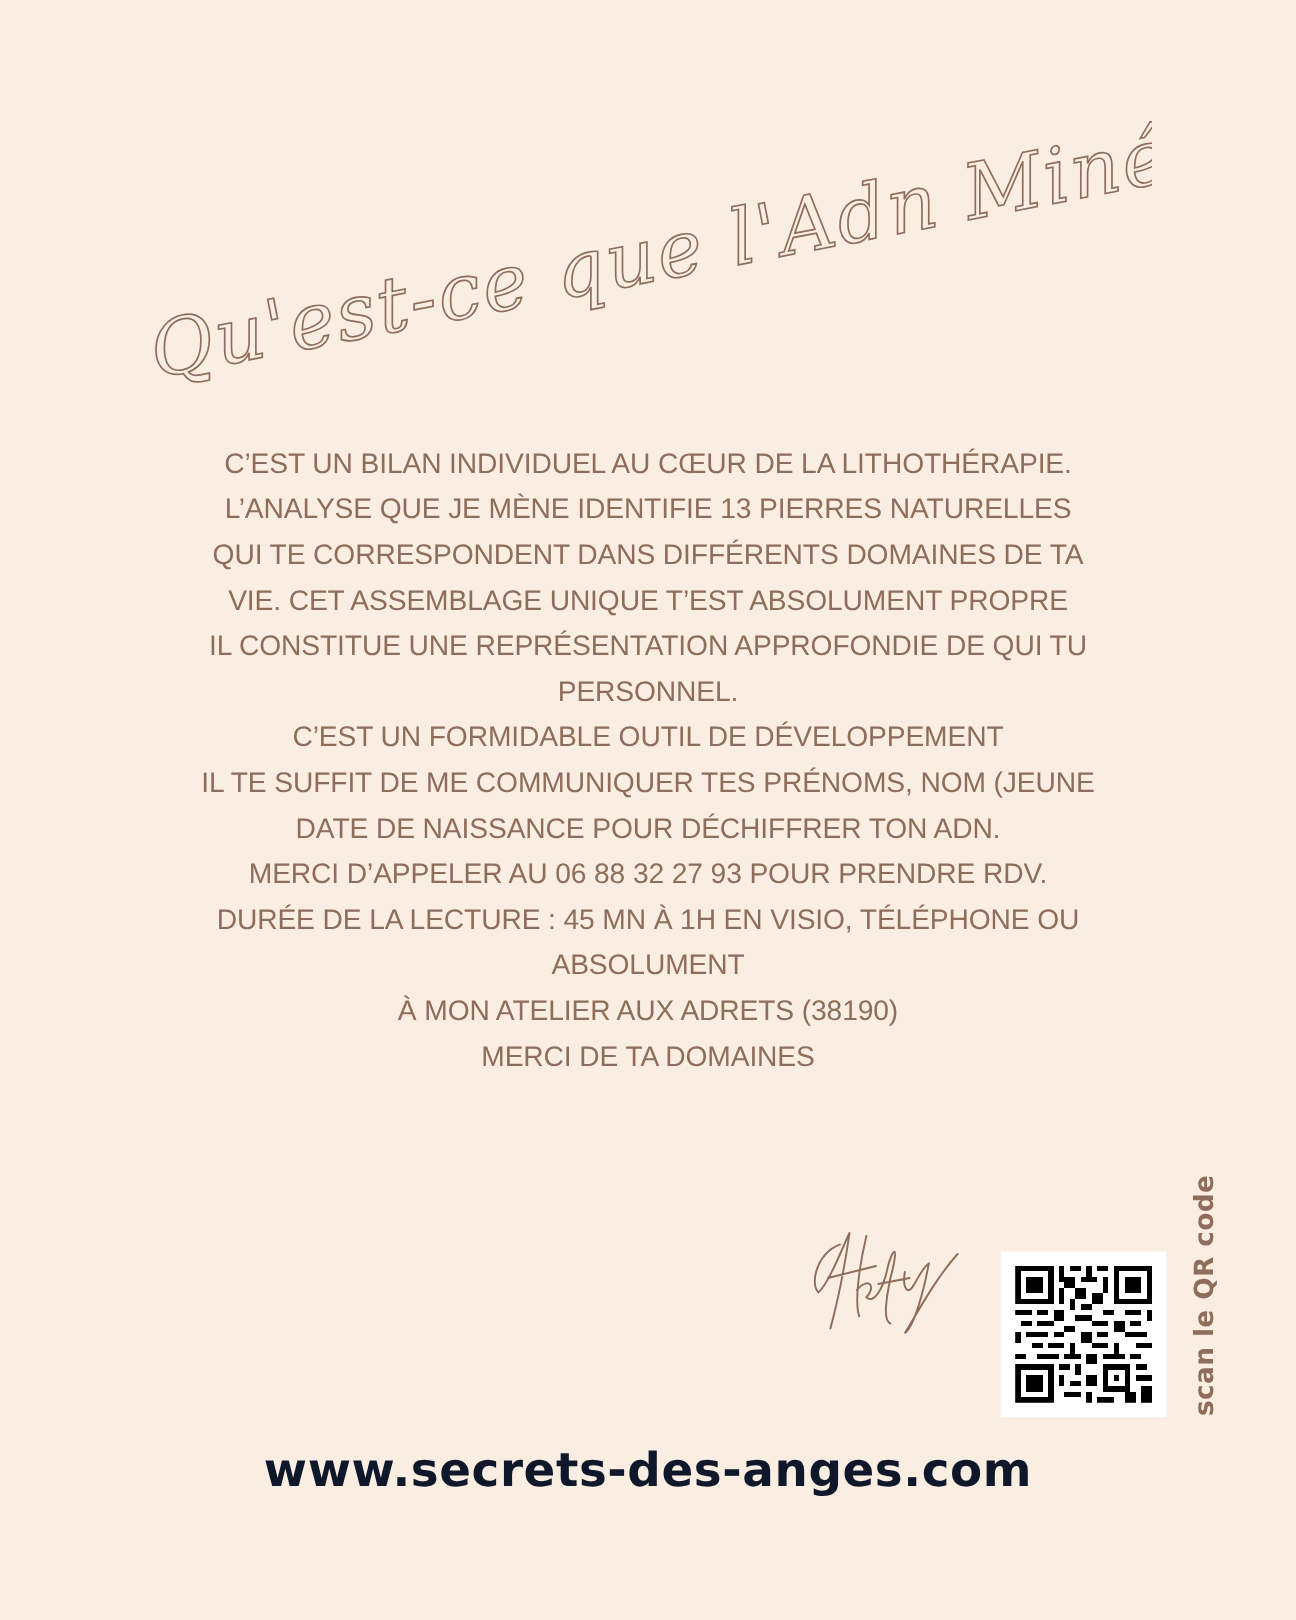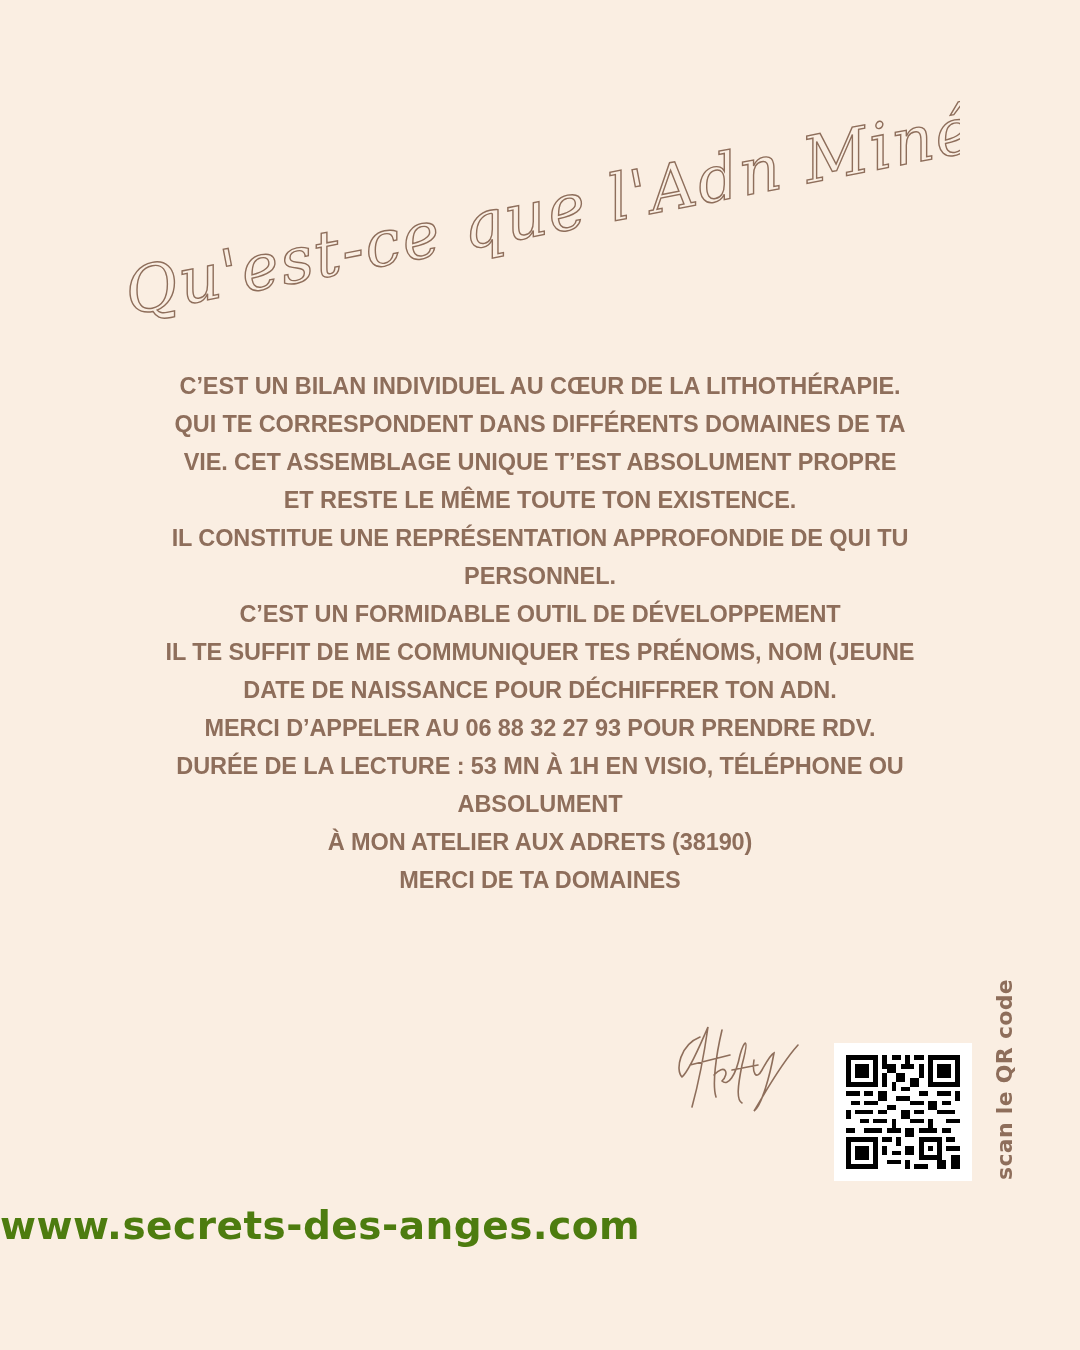--- a/index.html
+++ b/index.html
@@ -34,21 +34,21 @@
       stroke-width: 1.4;
       letter-spacing: 2px;
     }
     .body-text {
       position: absolute;
       left: 110px;
       top: 367px;
       width: 860px;
       text-align: center;
       font-family: "Liberation Sans", sans-serif;
-      font-weight: bold;
+      font-weight: normal;
       font-size: 23.5px;
       line-height: 38px;
       color: #8e6e5b;
       letter-spacing: -0.1px;
     }
     .body-text .line {
       display: block;
       white-space: nowrap;
     }
     .signature {
@@ -85,49 +85,49 @@
       font-size: 22px;
       color: #8e6e5b;
       white-space: nowrap;
       letter-spacing: 0.3px;
     }
     .website {
       position: absolute;
       left: 0;
       top: 1203px;
       width: 1080px;
-      text-align: left;
+      text-align: center;
       font-family: "DejaVu Sans", sans-serif;
       font-weight: bold;
       font-size: 39px;
-      color: #4d7c0f;
+      color: #0f172a;
       letter-spacing: 0.5px;
     }
   </style>
 </head>
 <body>
 
 <div class="title-wrap">
   <svg viewBox="0 0 840 240">
     <text class="title-text" x="10" y="215" transform="rotate(-11 10 215)">Qu'est-ce que l'Adn Minéral ?</text>
   </svg>
 </div>
 
 <div class="body-text">
   <span class="line">C’EST UN BILAN INDIVIDUEL AU CŒUR DE LA LITHOTHÉRAPIE.</span>
+  <span class="line">L’ANALYSE QUE JE MÈNE IDENTIFIE 13 PIERRES NATURELLES</span>
   <span class="line">QUI TE CORRESPONDENT DANS DIFFÉRENTS DOMAINES DE TA</span>
   <span class="line">VIE. CET ASSEMBLAGE UNIQUE T’EST ABSOLUMENT PROPRE</span>
-  <span class="line">ET RESTE LE MÊME TOUTE TON EXISTENCE.</span>
   <span class="line">IL CONSTITUE UNE REPRÉSENTATION APPROFONDIE DE QUI TU</span>
   <span class="line">PERSONNEL.</span>
   <span class="line">C’EST UN FORMIDABLE OUTIL DE DÉVELOPPEMENT</span>
   <span class="line">IL TE SUFFIT DE ME COMMUNIQUER TES PRÉNOMS, NOM (JEUNE</span>
   <span class="line">DATE DE NAISSANCE POUR DÉCHIFFRER TON ADN.</span>
   <span class="line">MERCI D’APPELER AU 06 88 32 27 93 POUR PRENDRE RDV.</span>
-  <span class="line">DURÉE DE LA LECTURE : 53 MN À 1H EN VISIO, TÉLÉPHONE OU</span>
+  <span class="line">DURÉE DE LA LECTURE : 45 MN À 1H EN VISIO, TÉLÉPHONE OU</span>
   <span class="line">ABSOLUMENT</span>
   <span class="line">À MON ATELIER AUX ADRETS (38190)</span>
   <span class="line">MERCI DE TA DOMAINES</span>
 </div>
 
 <div class="signature">
   <svg viewBox="0 0 150 100">
     <path d="M30 22 C10 30 5 55 12 62 C20 55 30 30 38 12 C34 40 28 70 22 92 M20 50 L60 40 M52 15 C46 40 42 70 46 82 M44 60 C55 48 60 58 52 66 C58 72 66 60 70 40 C74 25 80 20 72 50 C68 70 66 85 72 88 M62 55 L88 50 M84 45 C82 58 86 66 92 55 C96 48 100 40 104 38 C100 60 92 90 84 96 C95 78 110 50 128 30" fill="none" stroke="#8e6e5b" stroke-width="1.6" stroke-linecap="round"></path>
   </svg>
 </div>

